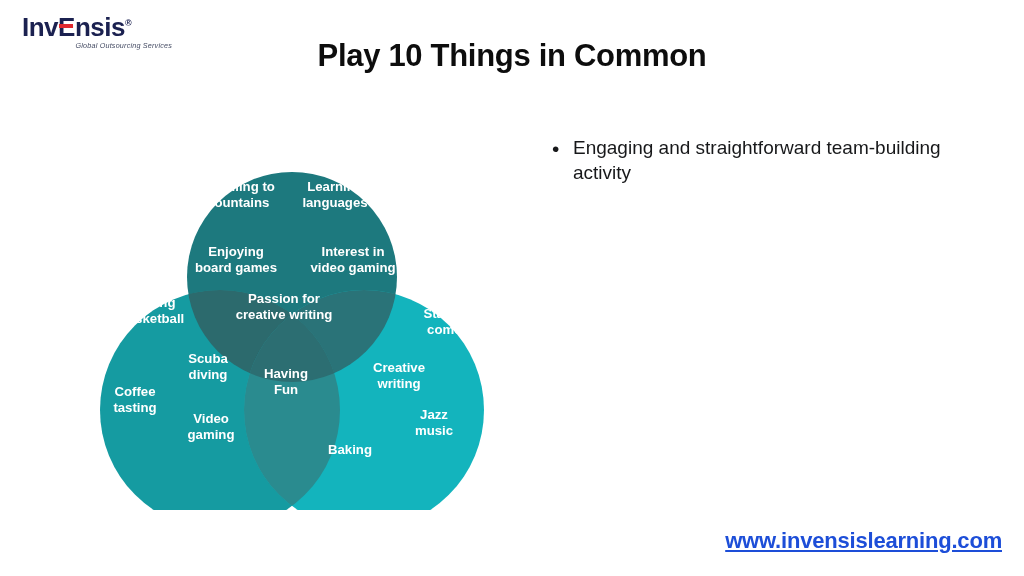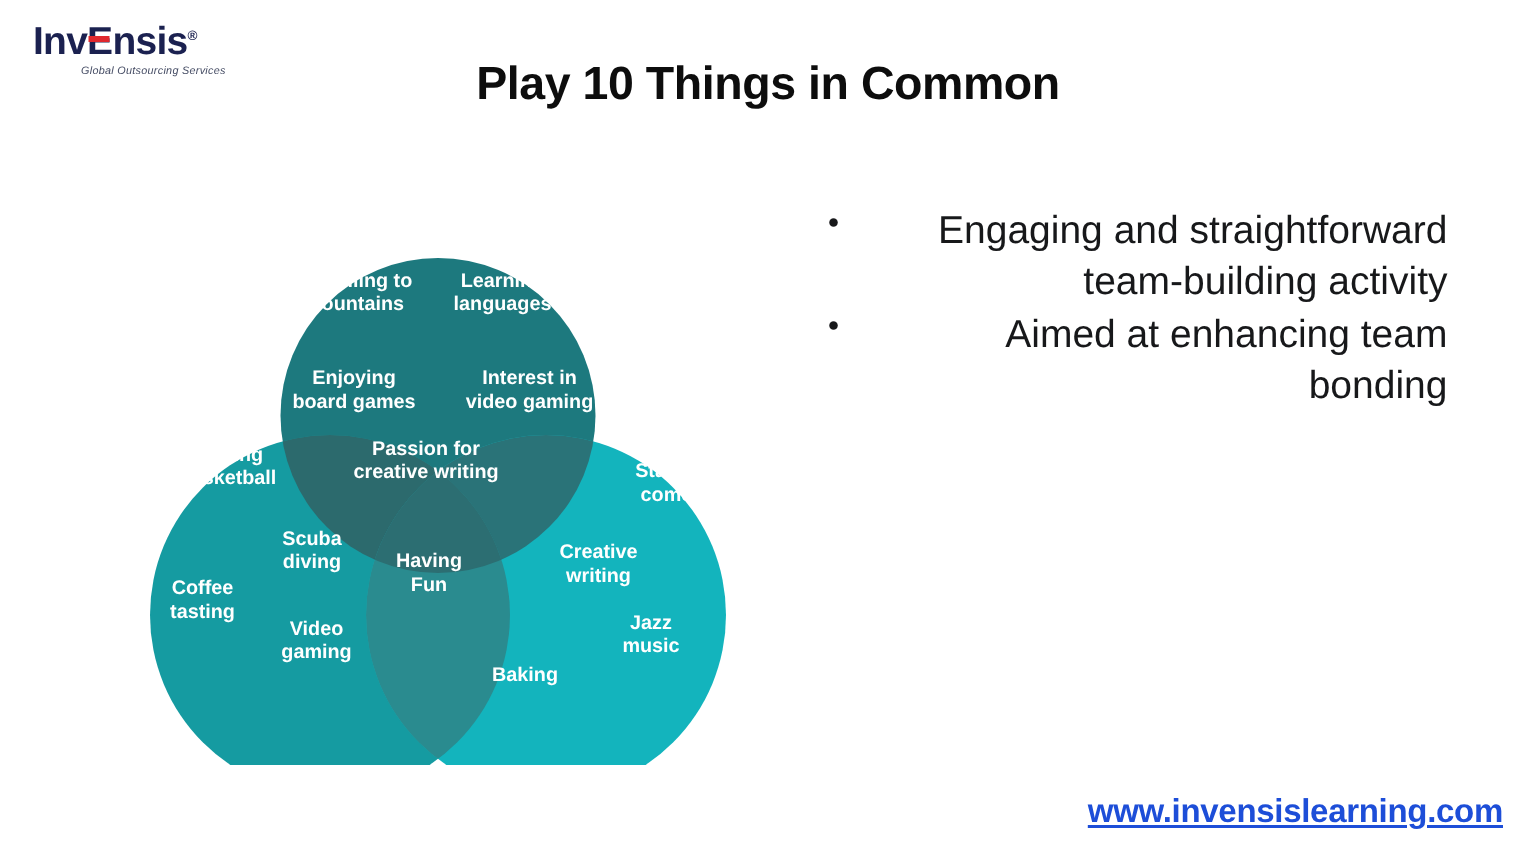--- a/index.html
+++ b/index.html
@@ -53,20 +53,21 @@
   }
   .logo-tag {
     font-family: "Liberation Sans", sans-serif;
     font-size: 7.2px;
     font-style: italic;
     color: #444b63;
     letter-spacing: 0.2px;
     margin-top: 1px;
     margin-left: 32px;
     white-space: nowrap;
+    text-align: right;
   }
 
   
   #title {
     position: absolute;
     left: 0;
     top: 38px;
     width: 1024px;
     text-align: center;
     font-size: 31px;
@@ -99,25 +100,24 @@
     left: 545px;
     top: 136px;
     width: 420px;
     list-style: none;
     margin: 0;
     padding: 0;
   }
   #bullets li {
     position: relative;
     padding-left: 28px;
-    font-size: 26px;
+    font-size: 19px;
     line-height: 1.31;
     color: #17181a;
     margin-bottom: 1px;
-    text-align: right;
   }
   #bullets li::before {
     content: "\2022";
     position: absolute;
     left: 7px;
     top: -1px;
     font-size: 21px;
     color: #17181a;
   }
 
@@ -193,16 +193,15 @@
         <text class="venn-label" x="180"><tspan x="180" y="173.25">Enjoying</tspan><tspan x="180" y="188.75">board games</tspan></text>
         <text class="venn-label" x="297"><tspan x="297" y="173.25">Interest in</tspan><tspan x="297" y="188.75">video gaming</tspan></text>
         <text class="venn-label" x="228"><tspan x="228" y="220.25">Passion for</tspan><tspan x="228" y="235.75">creative writing</tspan></text>
         <text class="venn-label" x="230"><tspan x="230" y="295.25">Having</tspan><tspan x="230" y="310.75">Fun</tspan></text>
       </g>
   </svg>
 </div>
 
 <ul id="bullets">
     <li>Engaging and straightforward team-building activity</li>
-    <li>Aimed at enhancing team bonding</li>
   </ul>
 
 <div id="footer">www.invensislearning.com</div>
 
 </body></html>

